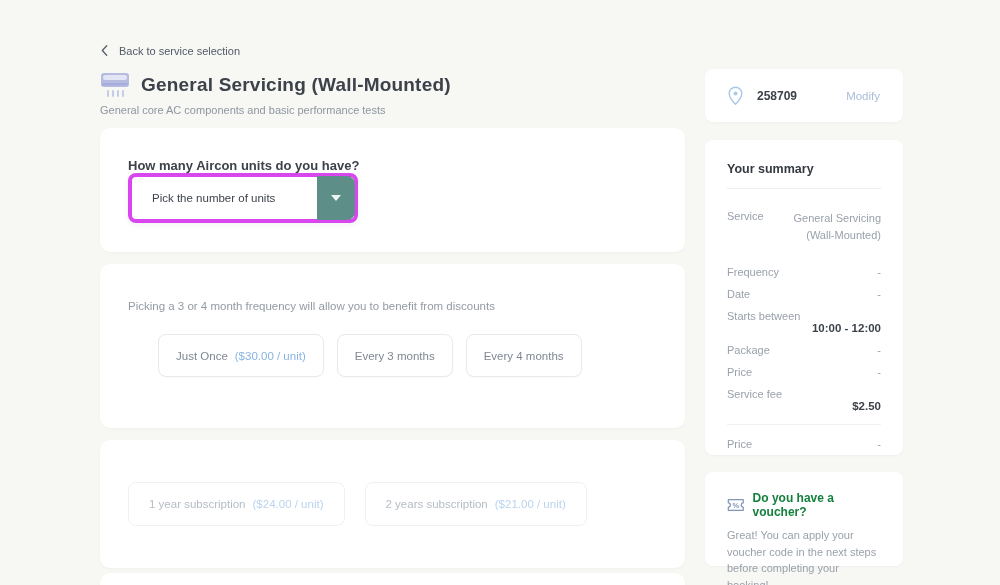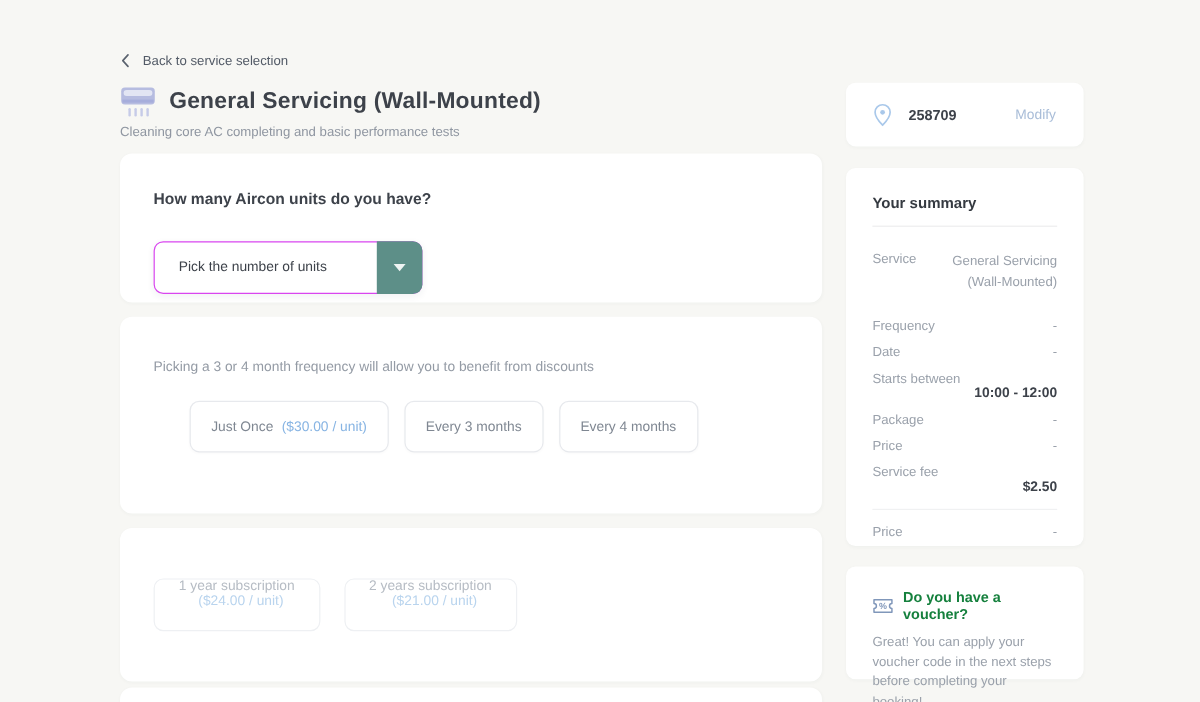--- a/index.html
+++ b/index.html
@@ -19,39 +19,39 @@
   
   .page-header { margin-top:15px; display:flex; align-items:center; gap:11px; }
   .page-title { font-size:19px; font-weight:700; color:#3d424a; letter-spacing:.2px; }
   .page-subtitle { margin-top:6px; font-size:11px; color:#8f96a1; }
 
   
   .card { background:#ffffff; border-radius:10px; box-shadow:0 1px 3px rgba(40,50,60,.03); box-sizing:border-box; }
   .card-units { margin-top:12px; height:124px; padding:30px 28px; }
   .question { font-size:13px; font-weight:600; color:#3d424a; }
 
-  .dropdown { margin-top:28px; position:relative; width:222px; height:42px; background:#fff;
-    border:1px solid #d946ef; border-radius:8px; box-shadow:0 2px 6px rgba(40,50,60,.06); cursor:pointer; }
+  .dropdown { margin-top:0; position:relative; width:222px; height:42px; background:#fff;
+    border:4px solid #d946ef; border-radius:8px; box-shadow:0 2px 6px rgba(40,50,60,.06); cursor:pointer; }
   .dropdown-text { line-height:42px; padding-left:20px; font-size:11.5px; color:#3d424a; }
   .dropdown-btn { position:absolute; top:-1px; right:-1px; width:38px; height:44px; background:#5d8f88;
     border-radius:0 8px 8px 0; display:flex; align-items:center; justify-content:center; }
   .caret-down { width:0; height:0; border-left:5px solid transparent; border-right:5px solid transparent; border-top:6px solid #eef4f3; }
 
   .card-frequency { margin-top:12px; height:164px; padding:28px; }
   .card-title { font-size:13px; font-weight:600; color:#3d424a; }
   .card-subtitle { margin-top:8px; font-size:11.5px; color:#949ba5; }
   .option-row { margin-top:22px; display:flex; gap:13px;padding-left:30px; }
   .option-btn { height:41px; display:flex; align-items:center; padding:0 17px; background:#fff;
     border:1px solid #e7e9ed; border-radius:8px; font-size:11.5px; color:#7f8792; cursor:pointer;
     box-shadow:0 1px 2px rgba(40,50,60,.02); white-space:nowrap; }
   .option-price { color:#87b4e3; margin-left:7px; }
 
   .card-package { margin-top:12px; height:128px; padding:18px 28px; }
   .package-row { margin-top:24px; display:flex; gap:20px; }
-  .option-btn.disabled { border-color:#eef0f3; color:#b6bcc4; cursor:default; height:42px; padding:0 20px; box-shadow:none;flex-direction:column; }
+  .option-btn.disabled { border-color:#eef0f3; color:#b6bcc4; cursor:default; height:42px; padding:0 20px; box-shadow:none; }
   .option-btn.disabled .option-price { color:#b9d4ee; }
 
   .card-next { margin-top:5px; height:30px; }
 
   
   .location-card { margin-top:69px; height:53px; display:flex; align-items:center; padding:0 23px; border-radius:8px; }
   .location-code { margin-left:14px; font-size:12px; font-weight:600; color:#3d424a; }
   .modify-link { margin-left:auto; font-size:11.5px; color:#a9bdd8; cursor:pointer; }
 
   .summary-card { margin-top:18px; height:315px; padding:22px; border-radius:8px; }
@@ -89,21 +89,21 @@
       <rect x="1" y="1" width="28" height="14" rx="3" fill="#b6bce0"></rect>
       <rect x="3" y="3" width="24" height="5" rx="2.5" fill="#e2e5f3"></rect>
       <rect x="2" y="11" width="26" height="2.5" fill="#a6addb"></rect>
       <rect x="7" y="18" width="2" height="7" rx="1" fill="#c6cbe8"></rect>
       <rect x="12" y="18" width="2" height="7" rx="1" fill="#c6cbe8"></rect>
       <rect x="17" y="18" width="2" height="7" rx="1" fill="#c6cbe8"></rect>
       <rect x="22" y="18" width="2" height="7" rx="1" fill="#c6cbe8"></rect>
     </svg>
     <div class="page-title">General Servicing (Wall-Mounted)</div>
   </div>
-  <div class="page-subtitle">Cleaning core AC completing and basic performance tests</div>
+  <div class="page-subtitle">General core AC components and basic performance tests</div>
 
   <div class="card card-units">
     <div class="question">How many Aircon units do you have?</div>
     <div class="dropdown">
       <div class="dropdown-text">Pick the number of units</div>
       <div class="dropdown-btn">
         <div class="caret-down"></div>
       </div>
     </div>
   </div>

